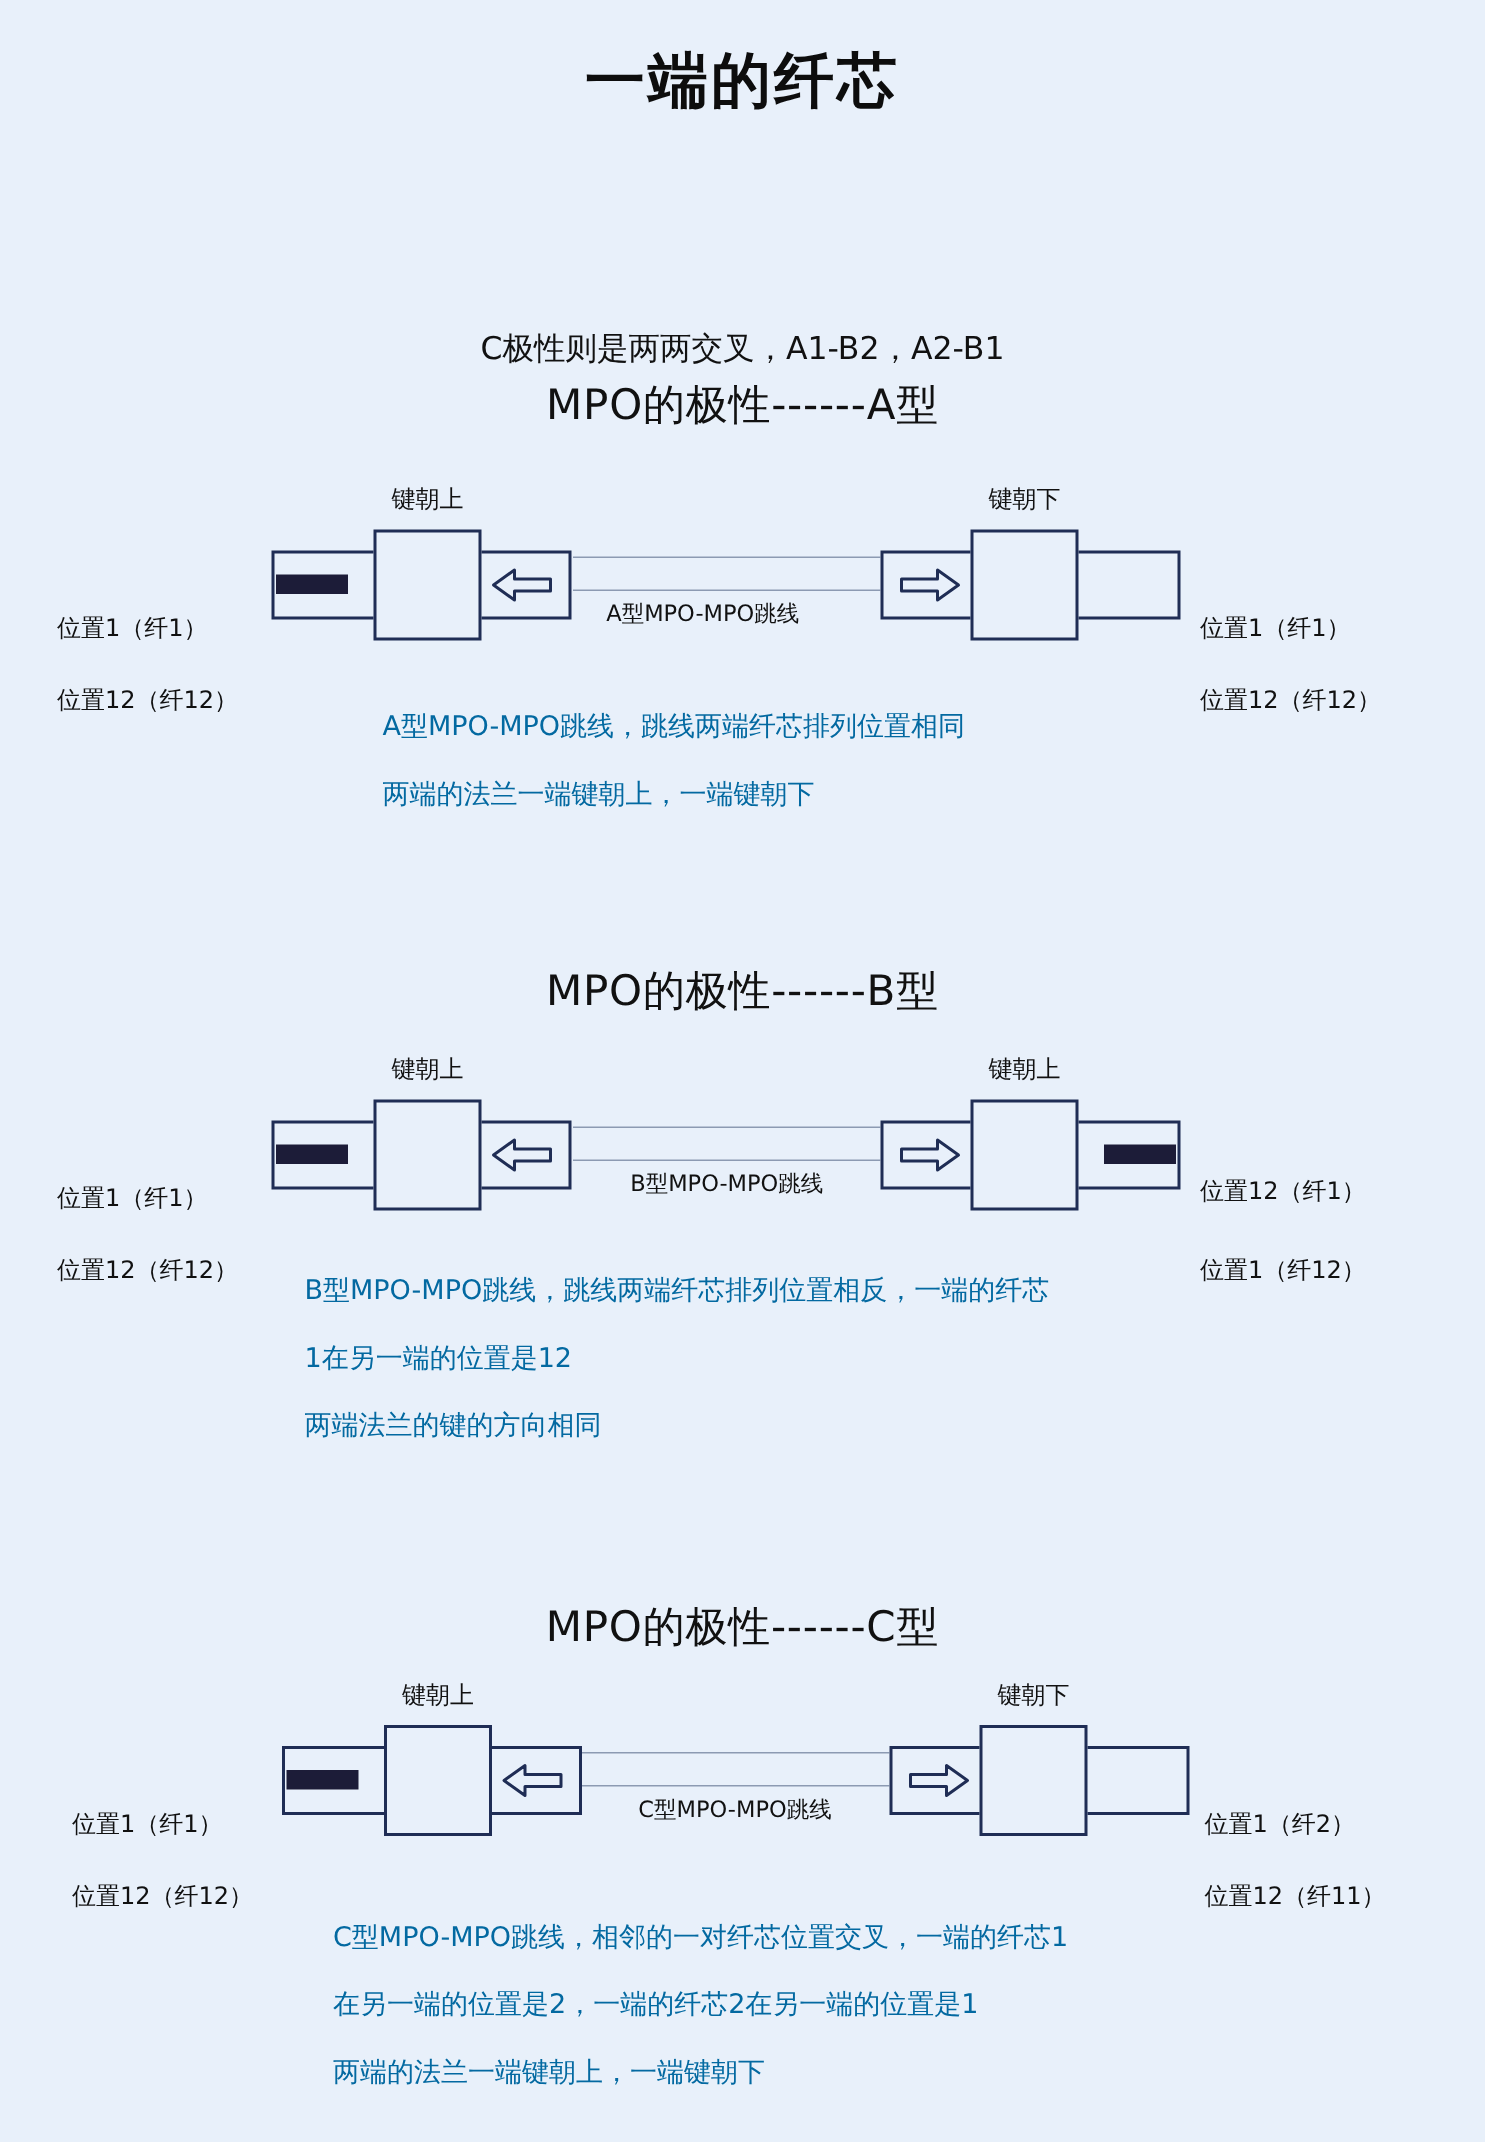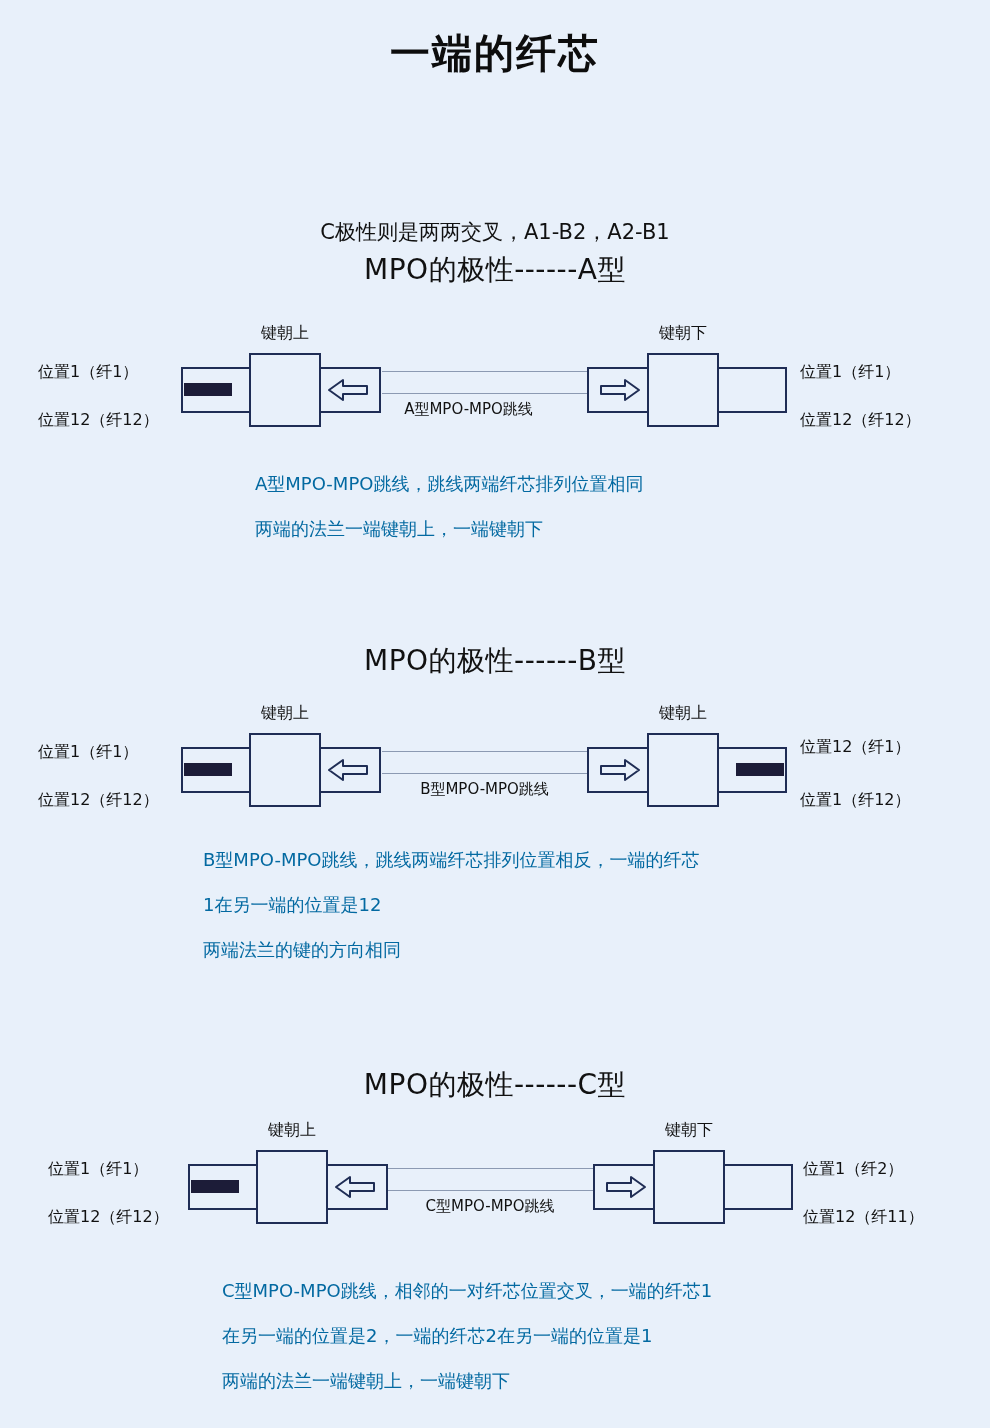--- a/index.html
+++ b/index.html
@@ -64,20 +64,21 @@
     width: 990px;
     height: 110px;
   }
 
   
   .pos-label {
     position: absolute;
     font-size: 16px;
     color: #111111;
     white-space: nowrap;
+    margin-top: 47px;
   }
   .pos-label.left  { text-align: left; }
   .pos-label.right { text-align: left; }
 
   
   .connector {
     position: absolute;
     top: 0;
     width: 200px;
     height: 110px;

